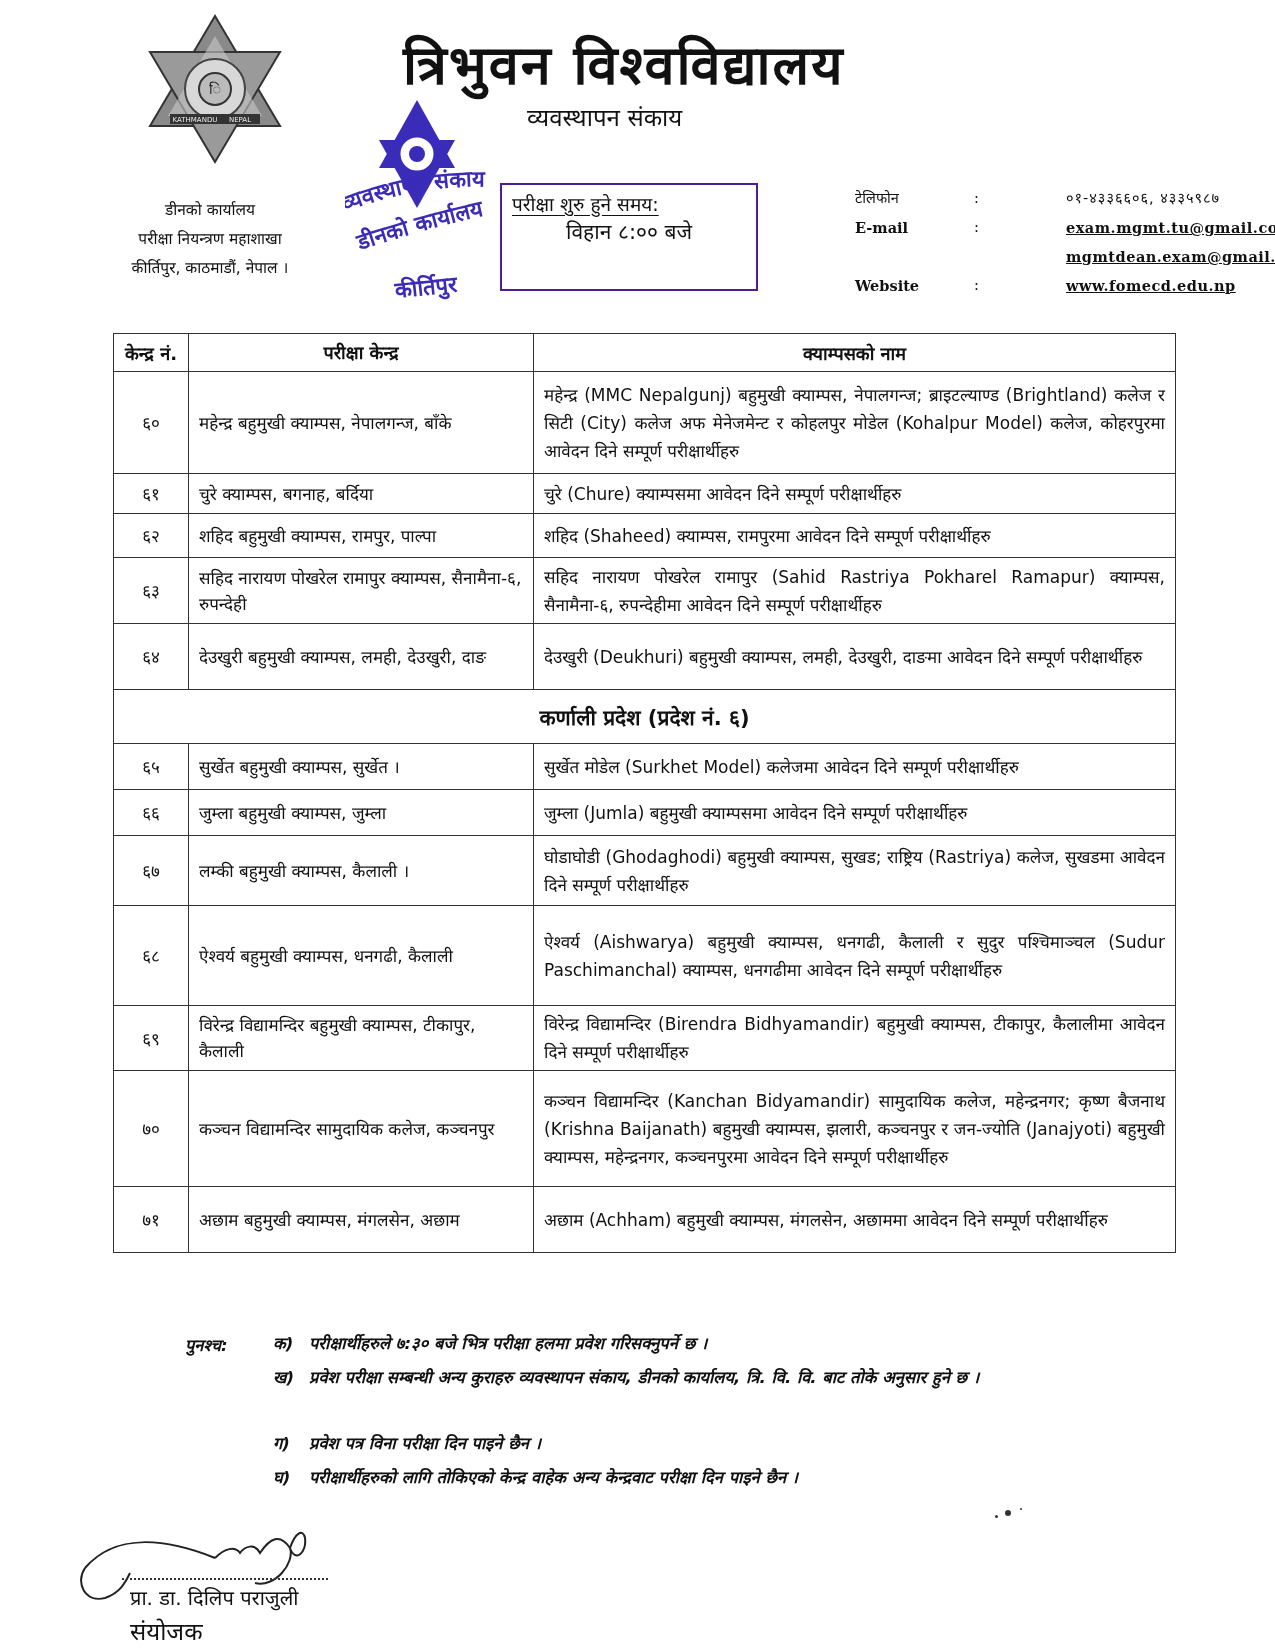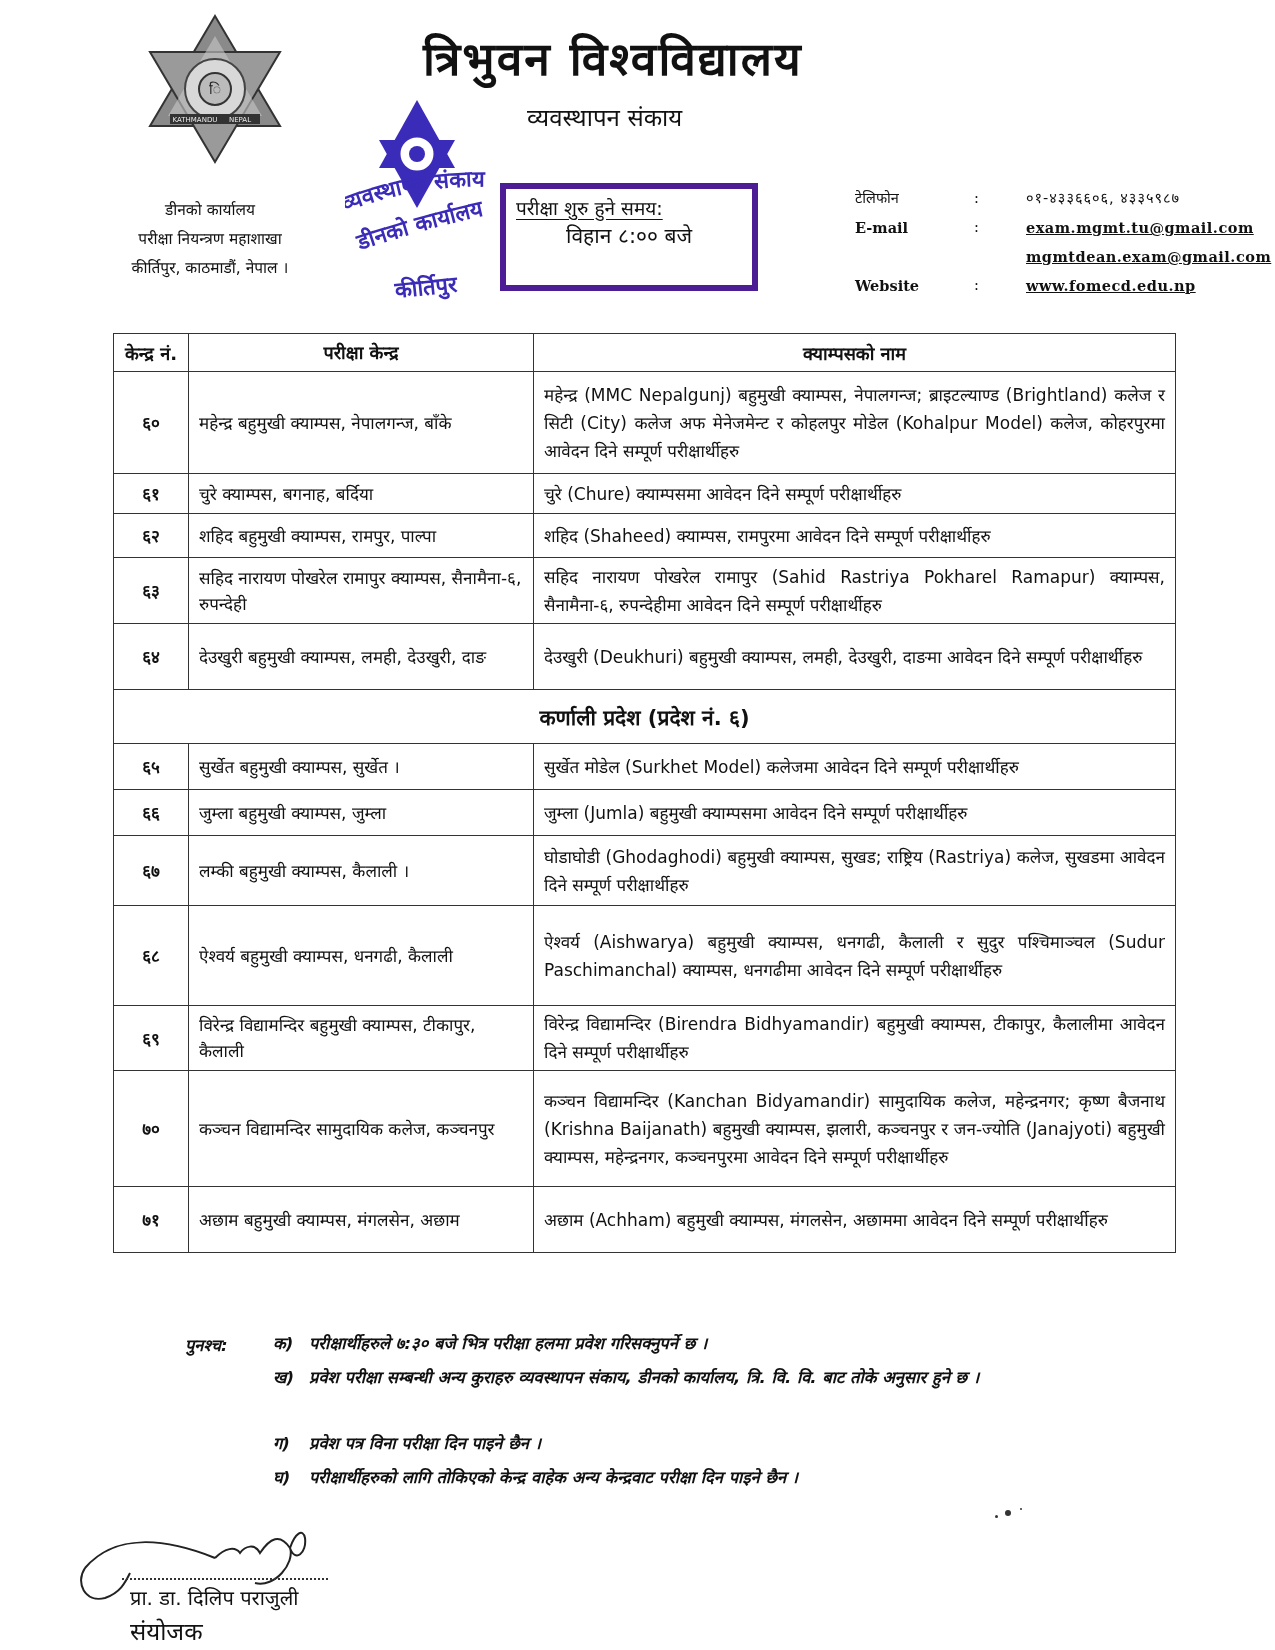--- a/index.html
+++ b/index.html
@@ -3,42 +3,42 @@
 <meta charset="utf-8">
 <style>
   * { box-sizing: border-box; margin: 0; padding: 0; }
   html, body { width: 1275px; height: 1650px; background: #ffffff; }
   body { position: relative; font-family: "DejaVu Serif", serif; color: #111; overflow: hidden; }
 
   .abs { position: absolute; }
 
   
   #tu-logo { left: 140px; top: 14px; width: 150px; height: 150px; }
-  #uni-title { left: 423px; top: 26px; font-size: 46px; font-weight: bold; letter-spacing: 2px; font-family: "DejaVu Sans", sans-serif; }
+  #uni-title { left: 403px; top: 26px; font-size: 54px; font-weight: bold; letter-spacing: 2px; font-family: "DejaVu Sans", sans-serif; }
   #faculty { left: 527px; top: 100px; font-size: 24px; font-family: "DejaVu Sans", sans-serif; }
   #office { left: 95px; top: 196px; width: 230px; text-align: center; font-size: 15.5px; line-height: 29px; font-family: "DejaVu Sans", sans-serif; }
 
   #stamp { left: 345px; top: 100px; width: 200px; height: 215px; }
-  #time-box { left: 500px; top: 183px; width: 258px; height: 108px; border: 6px solid #4c1d95; padding: 6px 10px; font-family: "DejaVu Sans", sans-serif; }
+  #time-box { left: 500px; top: 183px; width: 258px; height: 108px; border: 2px solid #4c1d95; padding: 6px 10px; font-family: "DejaVu Sans", sans-serif; }
   #time-label { font-size: 19px; display: block; text-decoration: underline; text-underline-offset: 4px; margin-top: 0px; }
   #time-value { font-size: 21px; display: block; text-align: center; }
 
   #contact { left: 855px; top: 184px; font-size: 14.5px; line-height: 29px; }
   #contact .row { display: flex; gap: 24px; }
   #contact .lbl { width: 95px; font-weight: bold; font-family: "DejaVu Serif", serif; }
   #contact .sep { width: 28px; }
-  #contact .val { font-weight: bold; letter-spacing: 0.5px; }
+  #contact .val { font-weight: bold; letter-spacing: 0.5px; margin-left: 40px; }
   #contact .val.link { text-decoration: underline; }
   #contact .val.phone { font-weight: normal; font-family: "DejaVu Sans", sans-serif; letter-spacing: 1px; }
 
   
   #centers-table { left: 113px; top: 333px; width: 1063px; border-collapse: collapse; font-family: "DejaVu Sans", sans-serif; font-size: 17px; padding-left: 20px; }
   #centers-table td, #centers-table th { border: 1.5px solid #333; vertical-align: middle; }
   #centers-table th { font-weight: bold; font-size: 18px; height: 38px; }
-  .c-no { width: 75px; text-align: center; font-weight: bold; }
+  .c-no { width: 75px; text-align: center; }
   .c-center { width: 345px; padding: 4px 10px; line-height: 26px; }
   .c-campus { padding: 4px 10px; line-height: 28px; text-align: justify; }
   .region td { text-align: center; font-weight: bold; font-size: 21px; height: 54px; }
 
   
   #notes { left: 185px; top: 1333px; width: 990px; font-family: "DejaVu Sans", sans-serif; font-style: italic; font-weight: bold; font-size: 16.5px; }
   #notes-label { position: absolute; left: 0; top: 0; }
   .note { position: absolute; left: 88px; width: 890px; line-height: 33px; }
   .note .k { display: inline-block; width: 36px; }
 

